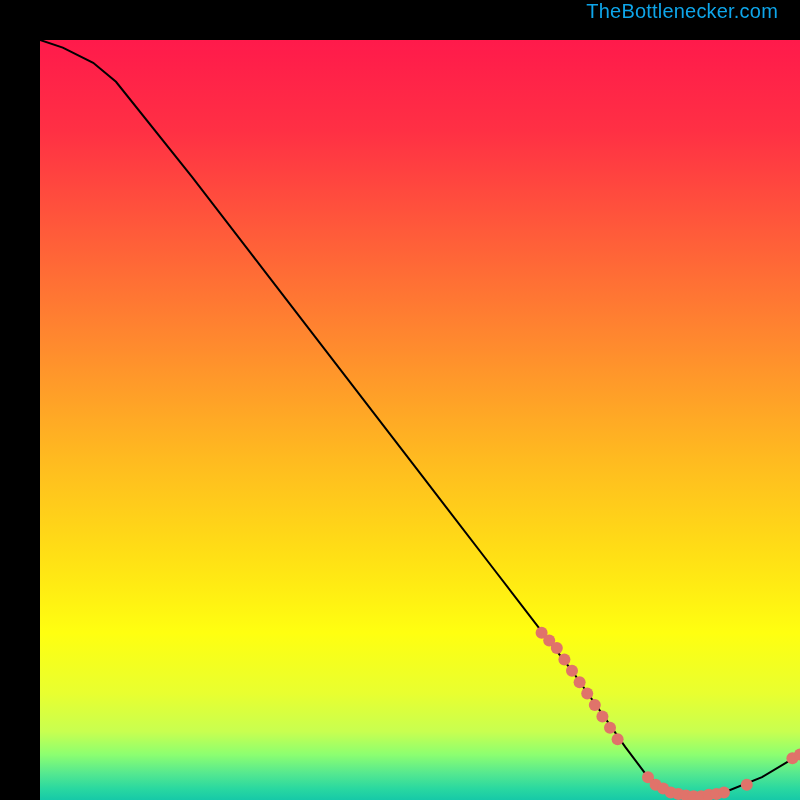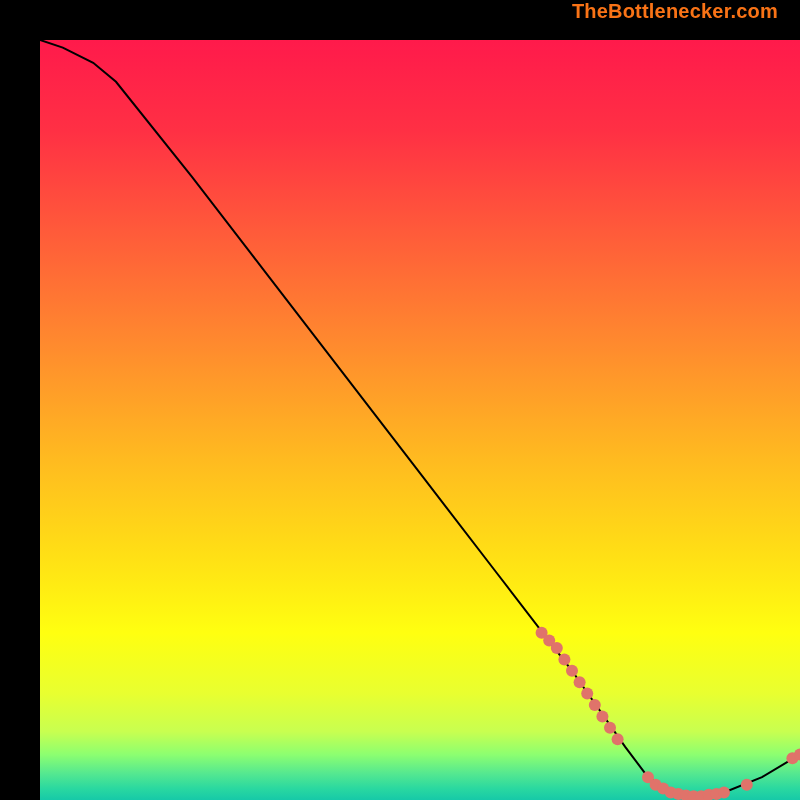--- a/index.html
+++ b/index.html
@@ -16,23 +16,23 @@
     left: 20px;
     top: 20px;
     width: 760px;
     height: 760px;
     background: #000;
   }
   .attribution {
     position: absolute;
     top: 0;
     right: 22px;
-    color: #f97316;
+    color: #0ea5e9;
     font-size: 20px;
-    font-weight: 700;
+    font-weight: 400;
     letter-spacing: 0.2px;
   }
   svg {
     position: absolute;
     left: 20px;
     top: 20px;
   }
 </style>
 </head>
 <body>

